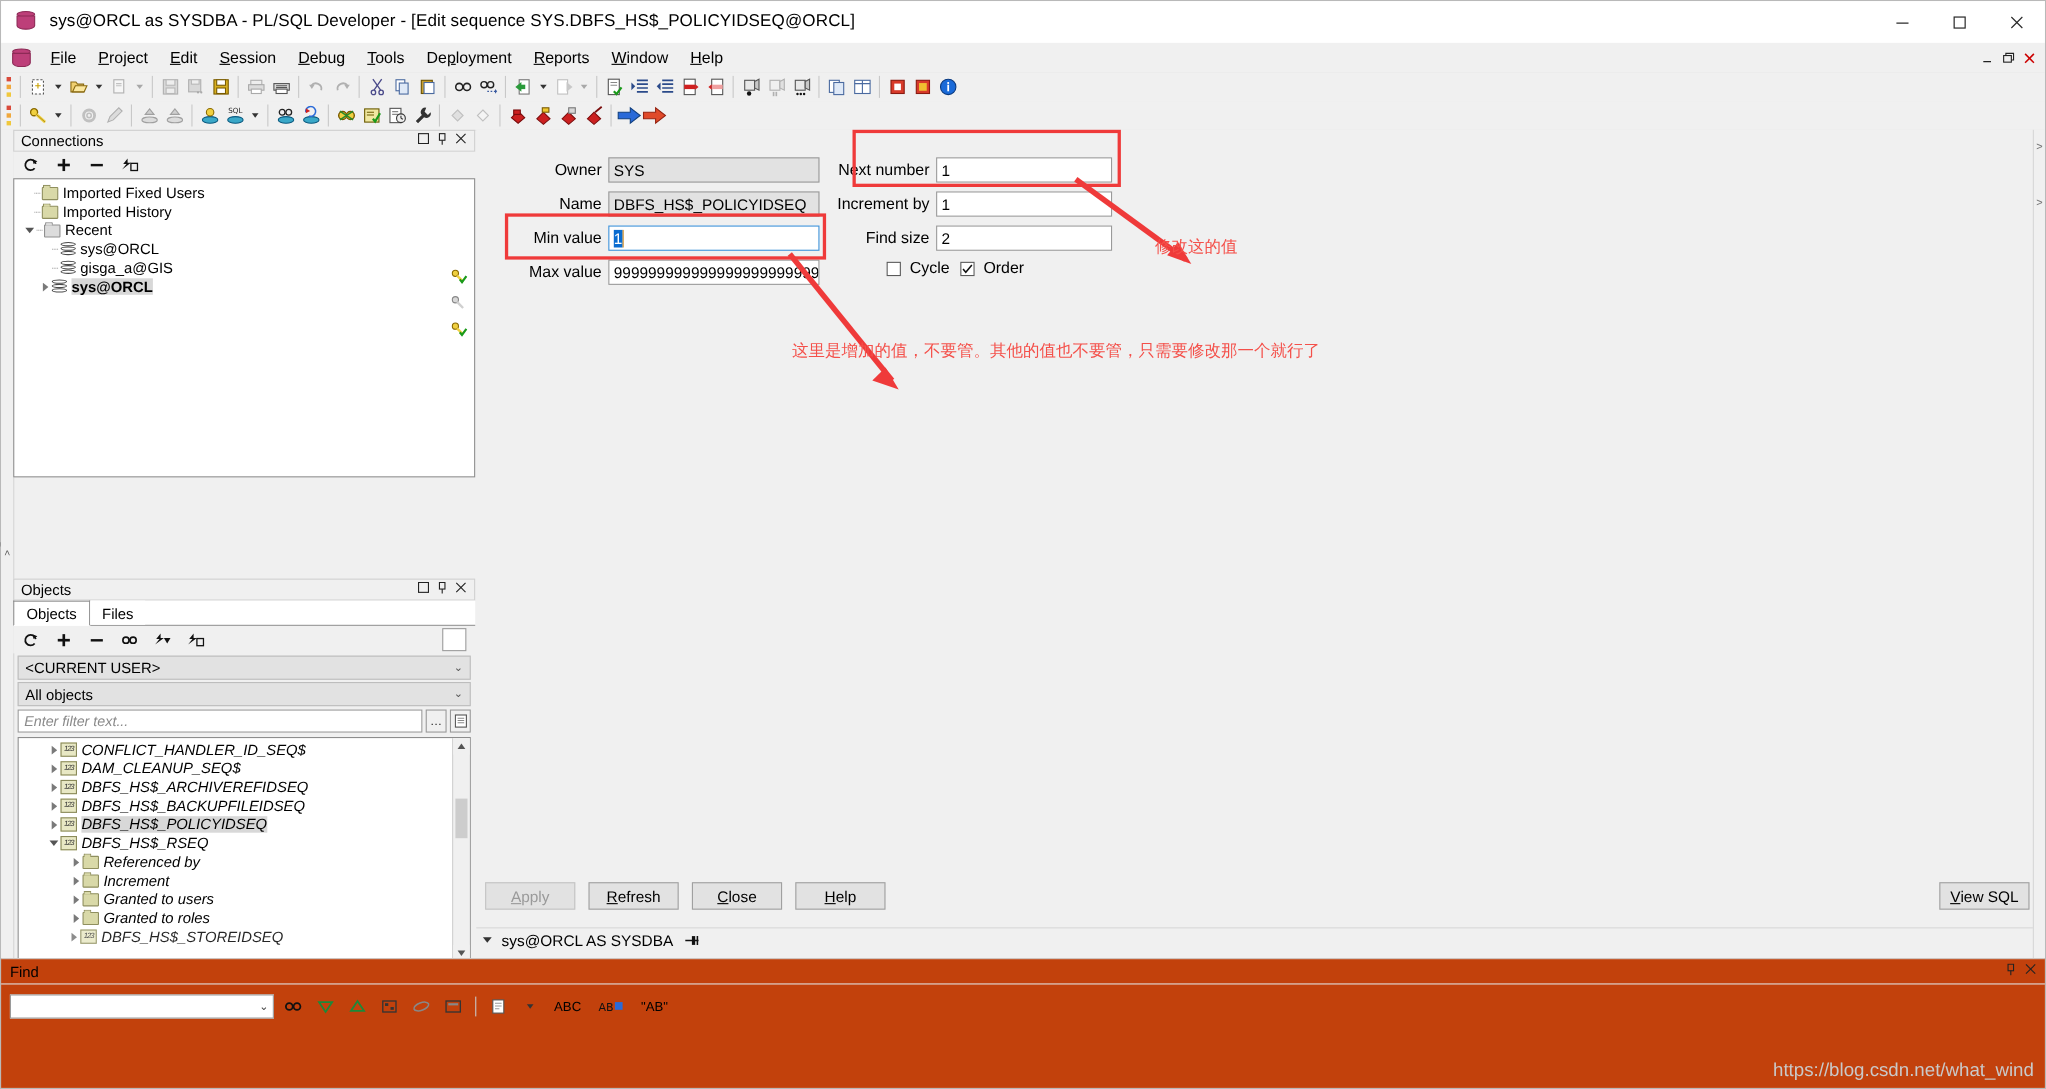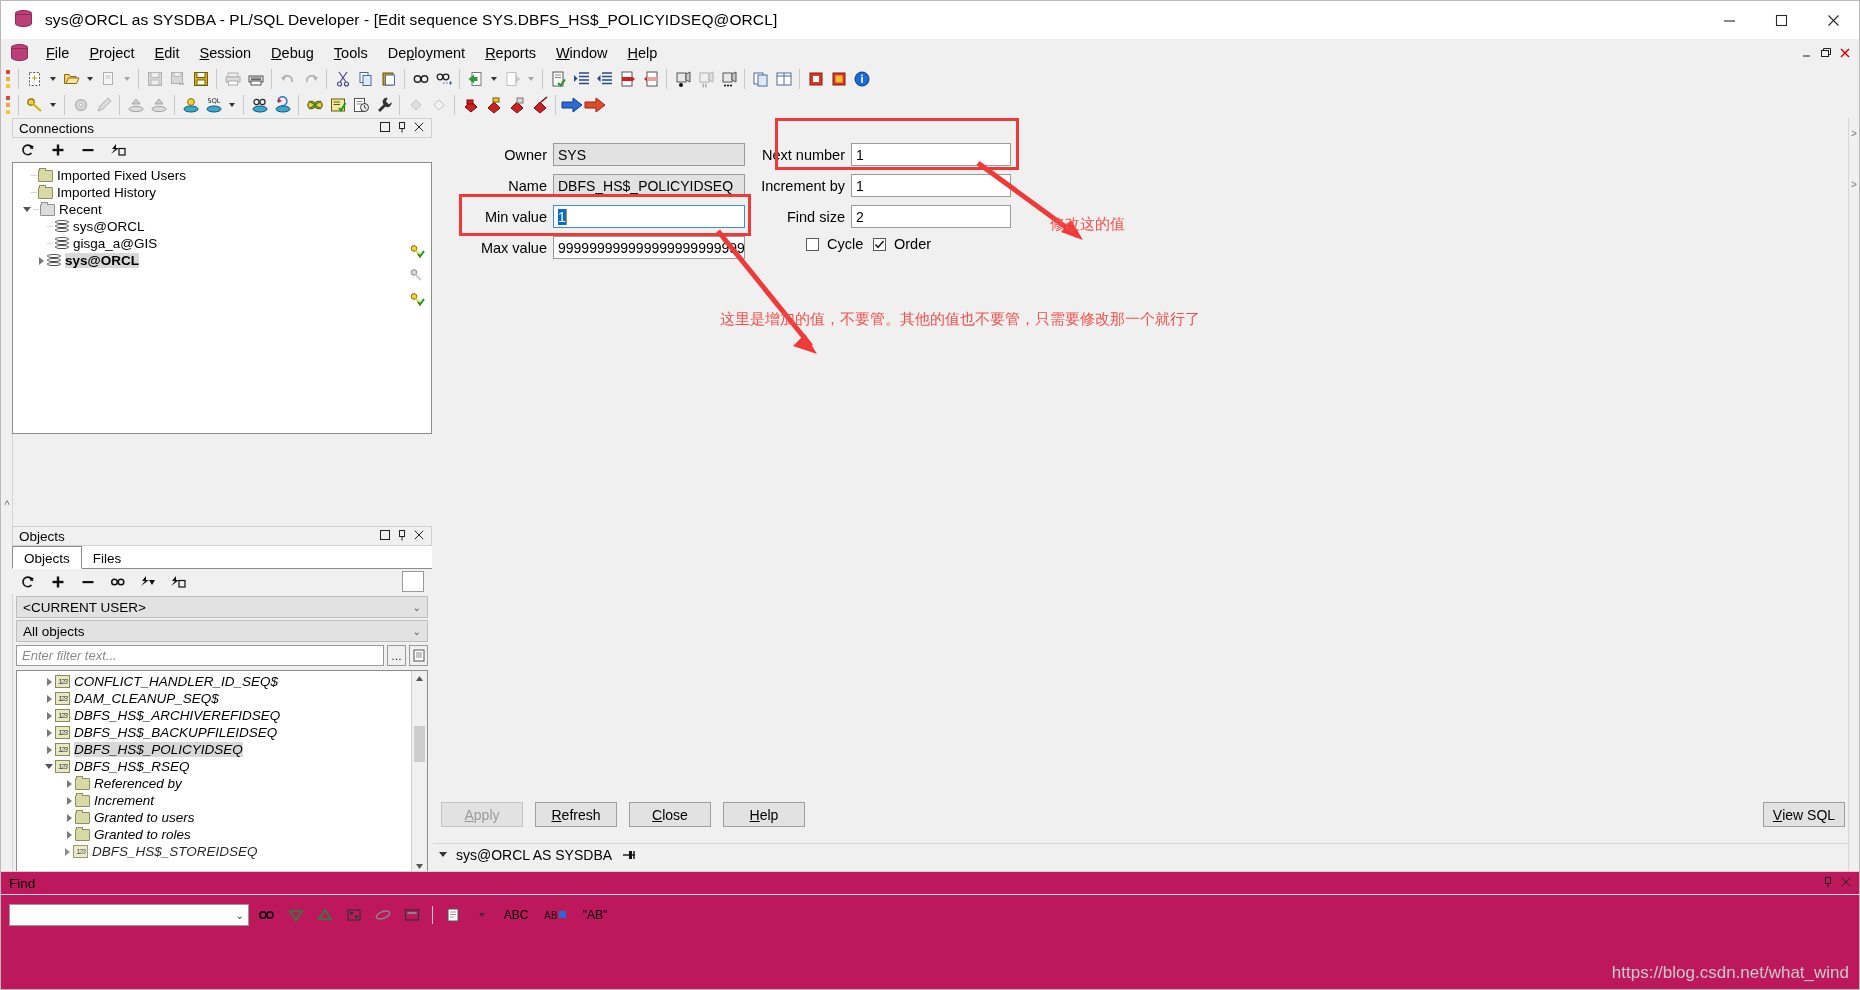--- a/index.html
+++ b/index.html
@@ -248,21 +248,21 @@
   .rightstrip {
     position: absolute; right: 0; top: 117px; width: 10px; height: 755px;
     background: #f0f0f0; border-left: 1px solid #d6d6d6;
     display: flex; flex-direction: column; align-items: center; padding-top: 10px; gap: 40px;
   }
   .rs-arrow { font-size: 10px; color: #777; }
 
   
   #findbar {
     position: absolute; left: 0; bottom: 0; width: 1858px; height: 117px;
-    background: #be185d; border-top: 1px solid #d0d0d0;
+    background: #c2410c; border-top: 1px solid #d0d0d0;
   }
   .find-title {
     height: 22px; display: flex; align-items: center; padding-left: 8px;
     font-size: 13.5px; color: #000; border-bottom: 1px solid #e0e0e0;
   }
   .find-title .pt-btns { margin-left: auto; display: flex; gap: 8px; padding-right: 8px; }
   .find-row { display: flex; align-items: center; height: 26px; margin-top: 7px; padding-left: 8px; gap: 7px; }
   .find-combo {
     width: 240px; height: 22px; background: #fff; border: 1px solid #9a9a9a; box-sizing: border-box;
     display: flex; align-items: center; padding-left: 4px; font-size: 13px;

